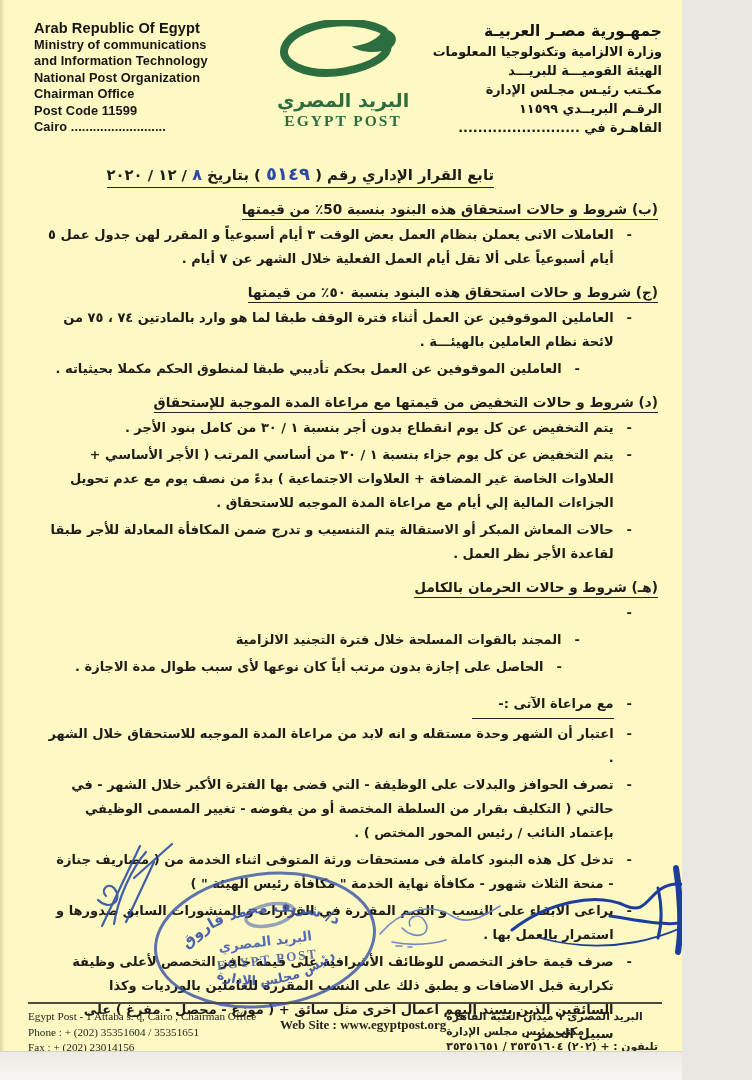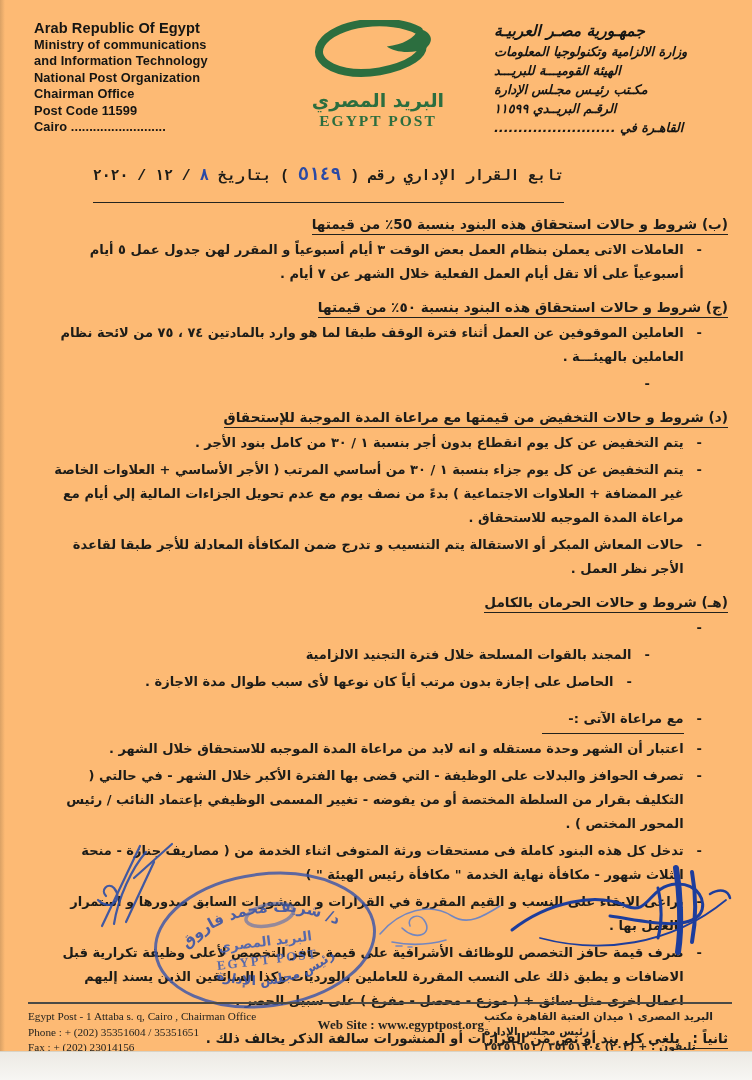--- a/index.html
+++ b/index.html
@@ -1,37 +1,37 @@
 <!DOCTYPE html>
 <html lang="ar"><head>
 <meta charset="utf-8">
 <style>
   html,body{margin:0;padding:0;background:#e9e7e2;}
-  .page{position:relative;width:752px;height:1080px;background:#fdba74;overflow:hidden;
+  .page{position:relative;width:682px;height:1080px;background:#fef9c3;overflow:hidden;
         font-family:"DejaVu Sans",sans-serif;color:#1d1c18;}
   .page::before{content:"";position:absolute;left:0;top:0;bottom:0;width:5px;
         background:linear-gradient(90deg,rgba(60,50,30,.18),rgba(60,50,30,0));pointer-events:none;}
 
   
   .header{display:flex;justify-content:space-between;align-items:flex-start;padding:20px 20px 0 34px;}
   .lh-en{width:228px;font-family:"Liberation Sans",sans-serif;font-weight:bold;
          font-size:12.8px;line-height:16.5px;color:#151513;letter-spacing:.1px;}
   .lh-en .big{font-size:14.6px;}
   .logo{width:176px;text-align:center;margin-top:0;}
   .logo-ar{color:#2c6e3f;font-weight:bold;font-size:19px;line-height:24px;margin-top:2px;}
   .logo-en{color:#2c6e3f;font-family:"Liberation Serif",serif;font-weight:bold;font-size:15.5px;
            letter-spacing:2px;line-height:18px;}
-  .lh-ar{width:238px;direction:rtl;text-align:left;font-weight:bold;font-size:12.8px;
-         line-height:19px;color:#151513;font-style:italic;}
+  .lh-ar{width:238px;direction:rtl;text-align:right;font-weight:bold;font-size:12.8px;
+         line-height:19px;color:#151513;}
   .lh-ar .big{font-size:15.5px;line-height:22px;}
 
   
   .decree{direction:rtl;margin:26px 188px 0 0;white-space:nowrap;}
-  .decree .in{display:inline-block;border-bottom:1.6px solid #24241f;padding-bottom:17px;
-              font-weight:bold;font-size:14.8px;font-family:Liberation Mono, monospace;}
+  .decree .in{display:inline-block;border-bottom:1.6px solid #24241f;padding-bottom:3px;
+              font-weight:bold;font-size:14.8px;}
   .ink{color:#2b4aa5;font-weight:bold;}
   .ink-num{font-size:18px;letter-spacing:3px;}
   .ink-day{font-size:16px;}
 
   
   .content{direction:rtl;padding:0 24px 0 22px;}
   .sec{margin-top:13px;}
   .sec-head{font-weight:bold;font-size:13.6px;margin-bottom:6px;}
   .u{border-bottom:1.4px solid #23221d;padding-bottom:2px;}
   .bullet{display:flex;gap:13px;padding-right:26px;font-weight:bold;font-size:13px;
@@ -114,20 +114,21 @@
     </div>
 
     <div class="sec">
       <div class="sec-head"><span class="u">(ج) شروط و حالات استحقاق هذه البنود بنسبة ٥٠٪ من قيمتها</span></div>
       <div class="bullet">
         <span class="dash">-</span>
         <span class="txt">العاملين الموقوفين عن العمل أثناء فترة الوقف طبقا لما هو وارد بالمادتين ٧٤ ، ٧٥ من لائحة نظام العاملين بالهيئـــة .</span>
       </div>
       <div class="bullet ind2">
         <span class="dash">-</span>
+        <span class="txt">العاملين الموقوفين عن العمل بحكم تأديبي طبقا لمنطوق الحكم مكملا بحيثياته .</span>
       </div>
     </div>
 
     <div class="sec">
       <div class="sec-head"><span class="u">(د) شروط و حالات التخفيض من قيمتها مع مراعاة المدة الموجبة للإستحقاق</span></div>
       <div class="bullet">
         <span class="dash">-</span>
         <span class="txt">يتم التخفيض عن كل يوم انقطاع بدون أجر بنسبة ١ / ٣٠ من كامل بنود الأجر .</span>
       </div>
       <div class="bullet">

